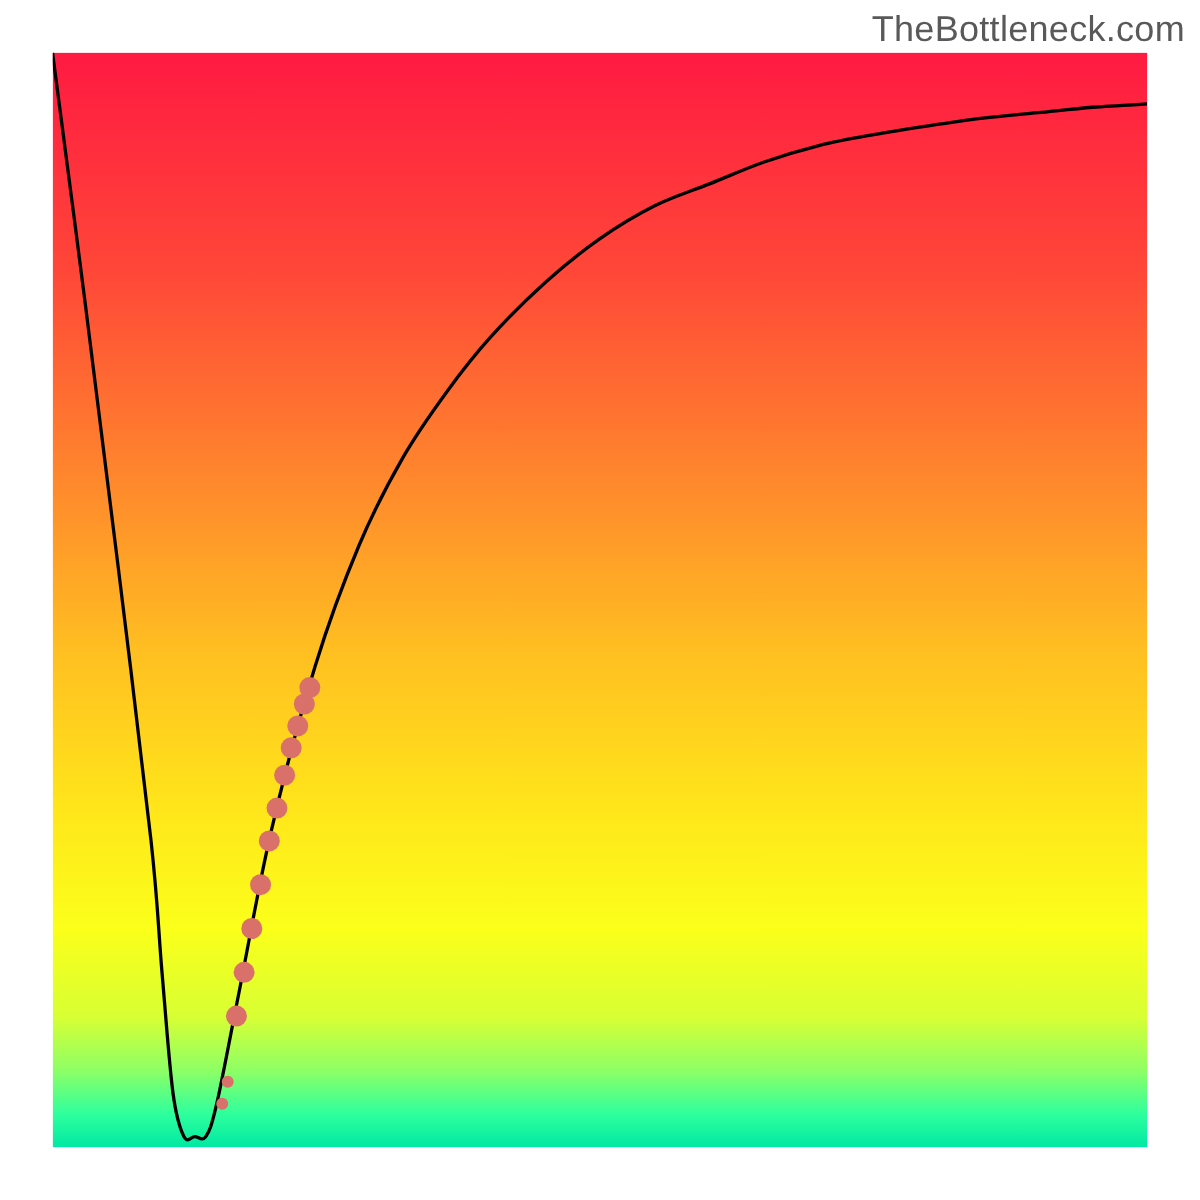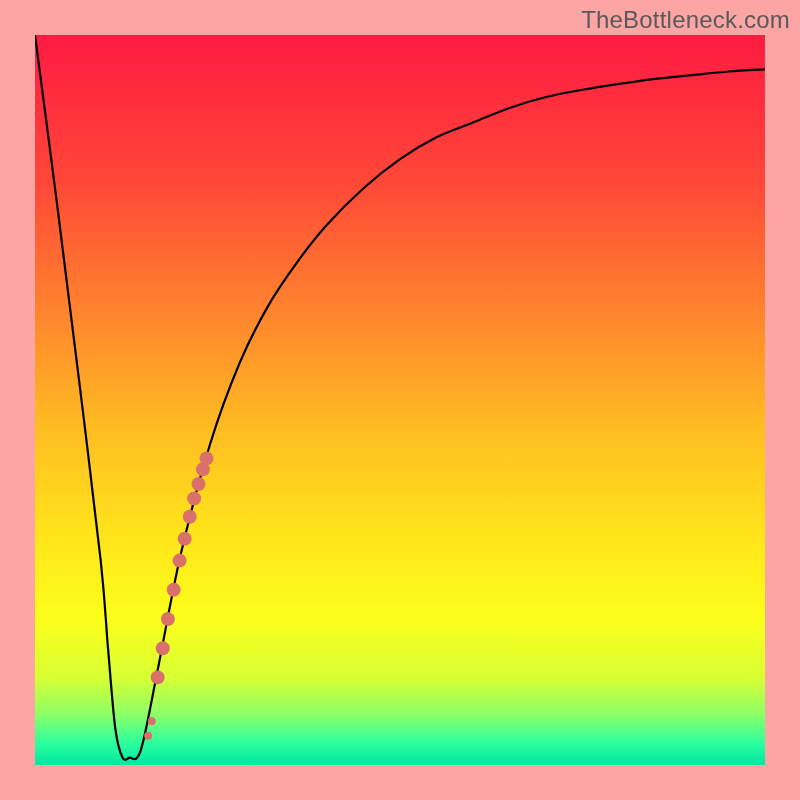--- a/index.html
+++ b/index.html
@@ -8,21 +8,21 @@
     width: 800px;
     height: 800px;
     overflow: hidden;
     background: #000;
     font-family: Arial, Helvetica, sans-serif;
   }
   .frame {
     position: relative;
     width: 800px;
     height: 800px;
-    background: #fca5a5;
+    background: #ffffff;
   }
   .plot {
     position: absolute;
     left: 35px;
     top: 35px;
     width: 730px;
     height: 730px;
     overflow: hidden;
   }
   .watermark {

